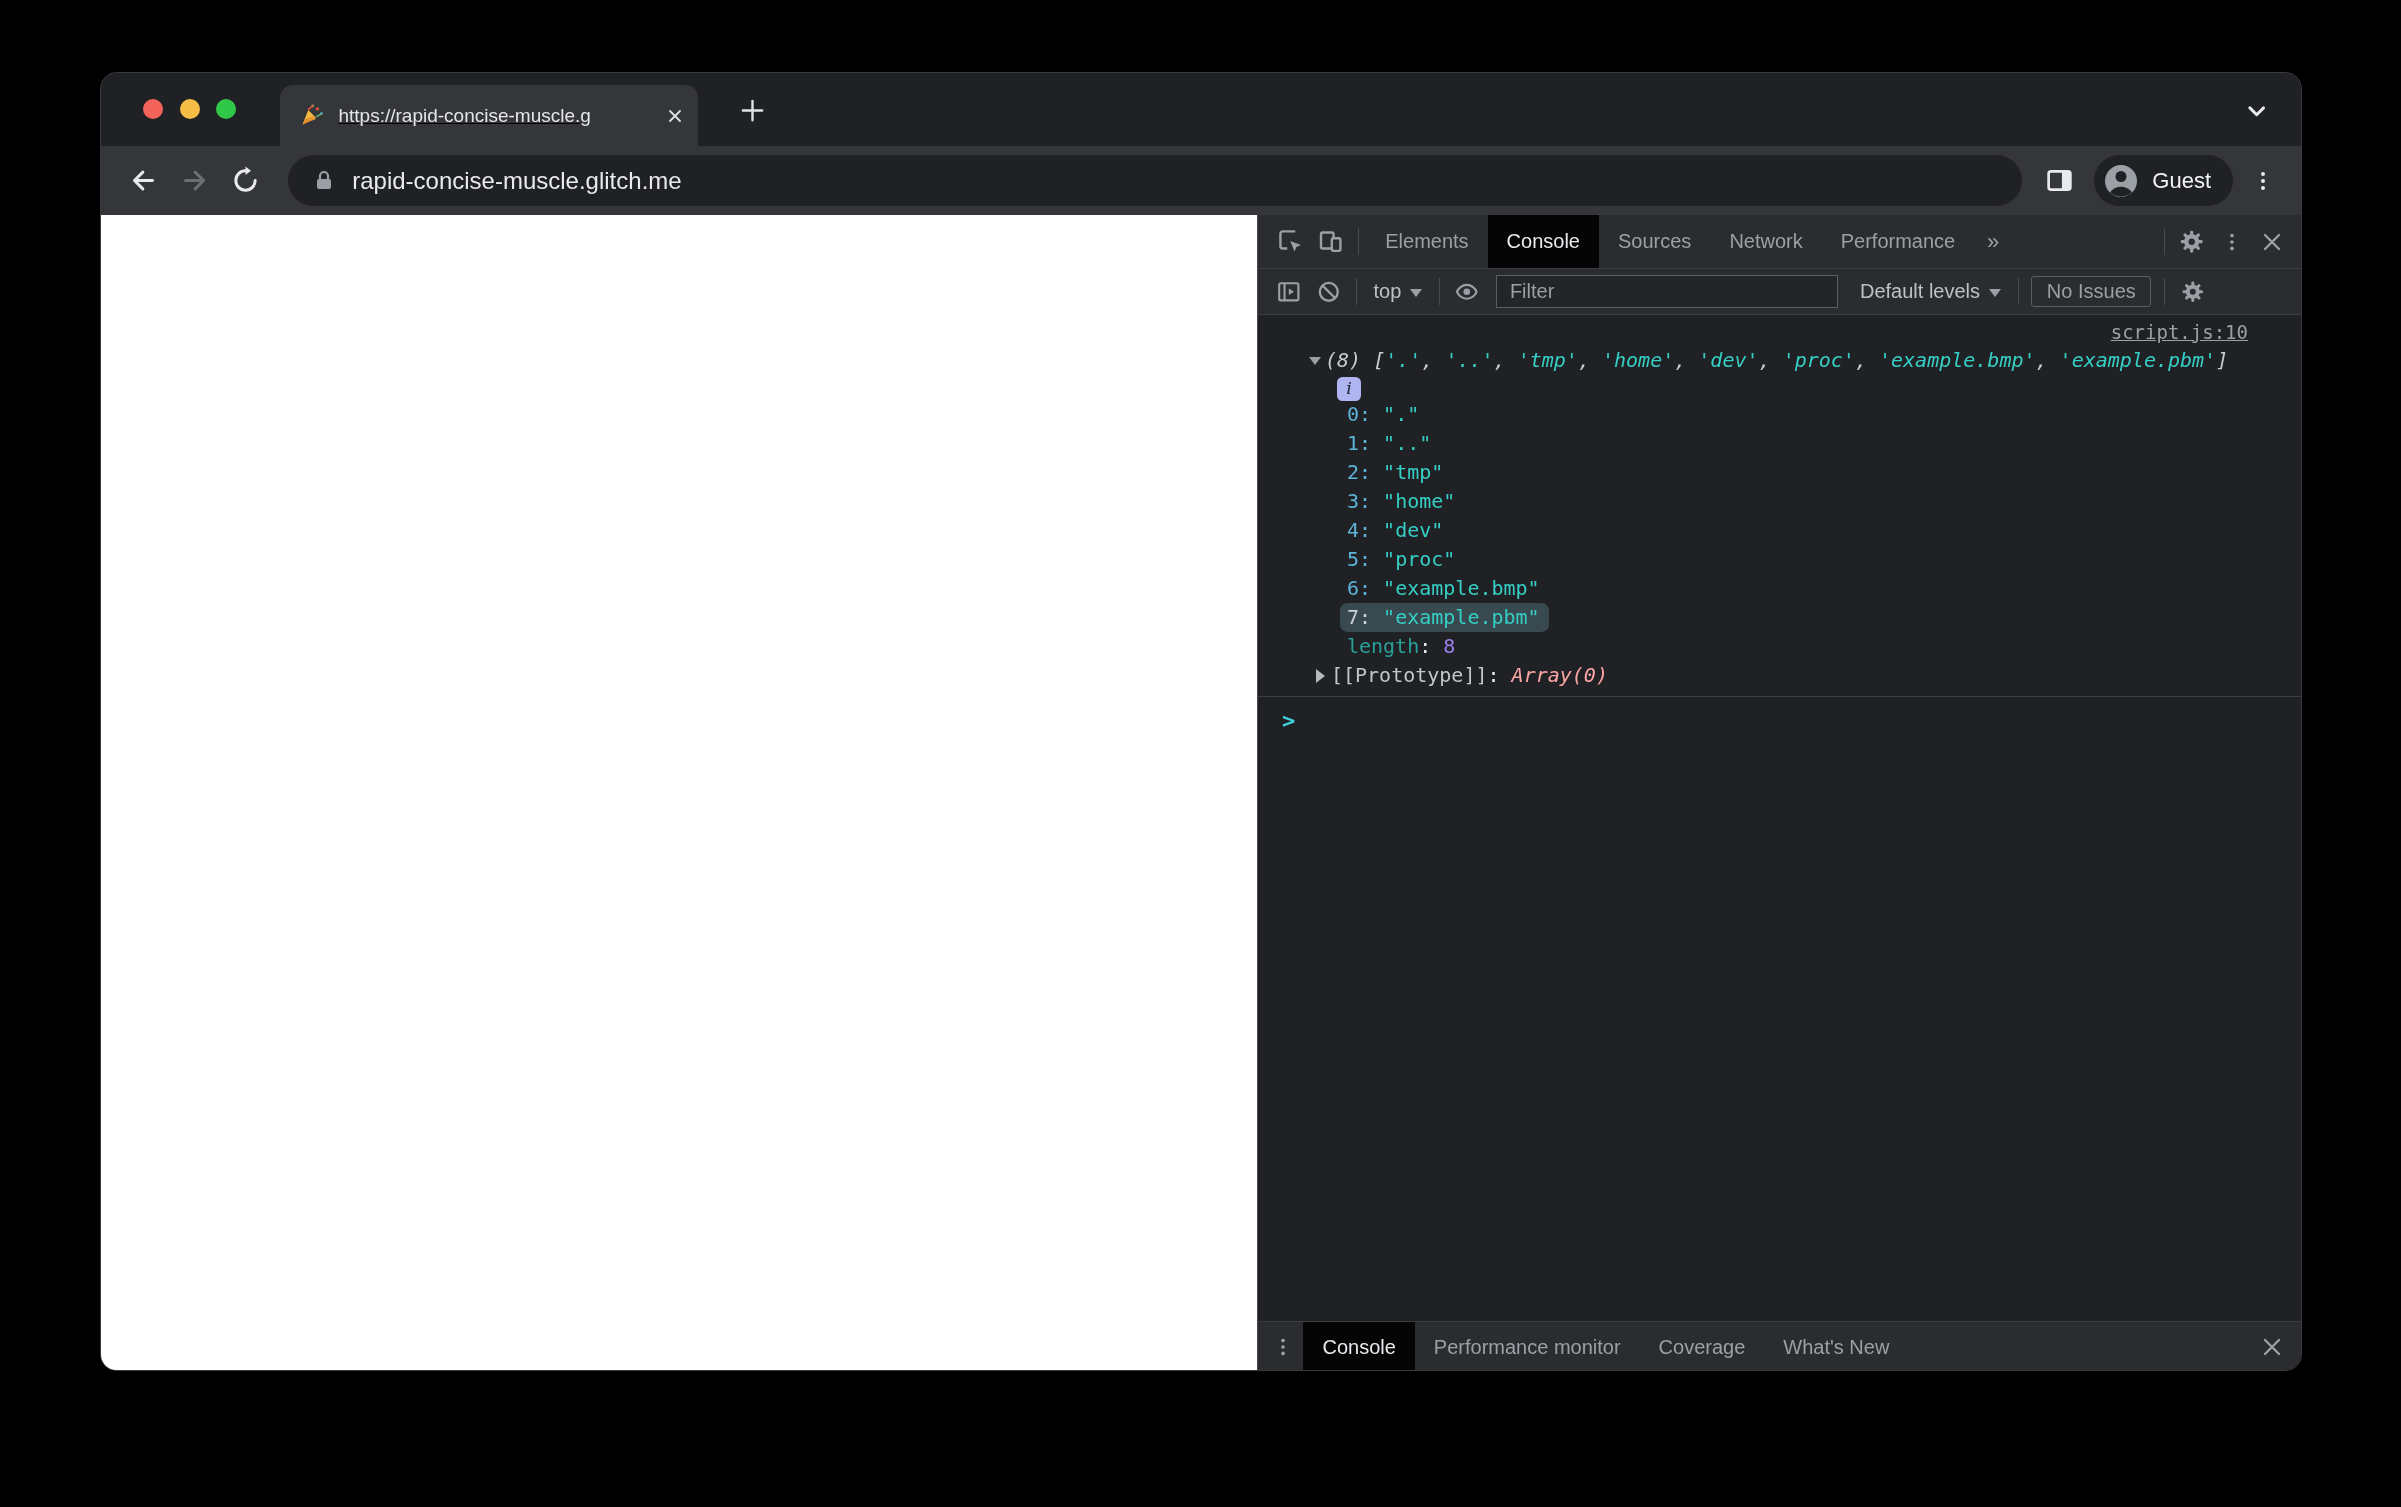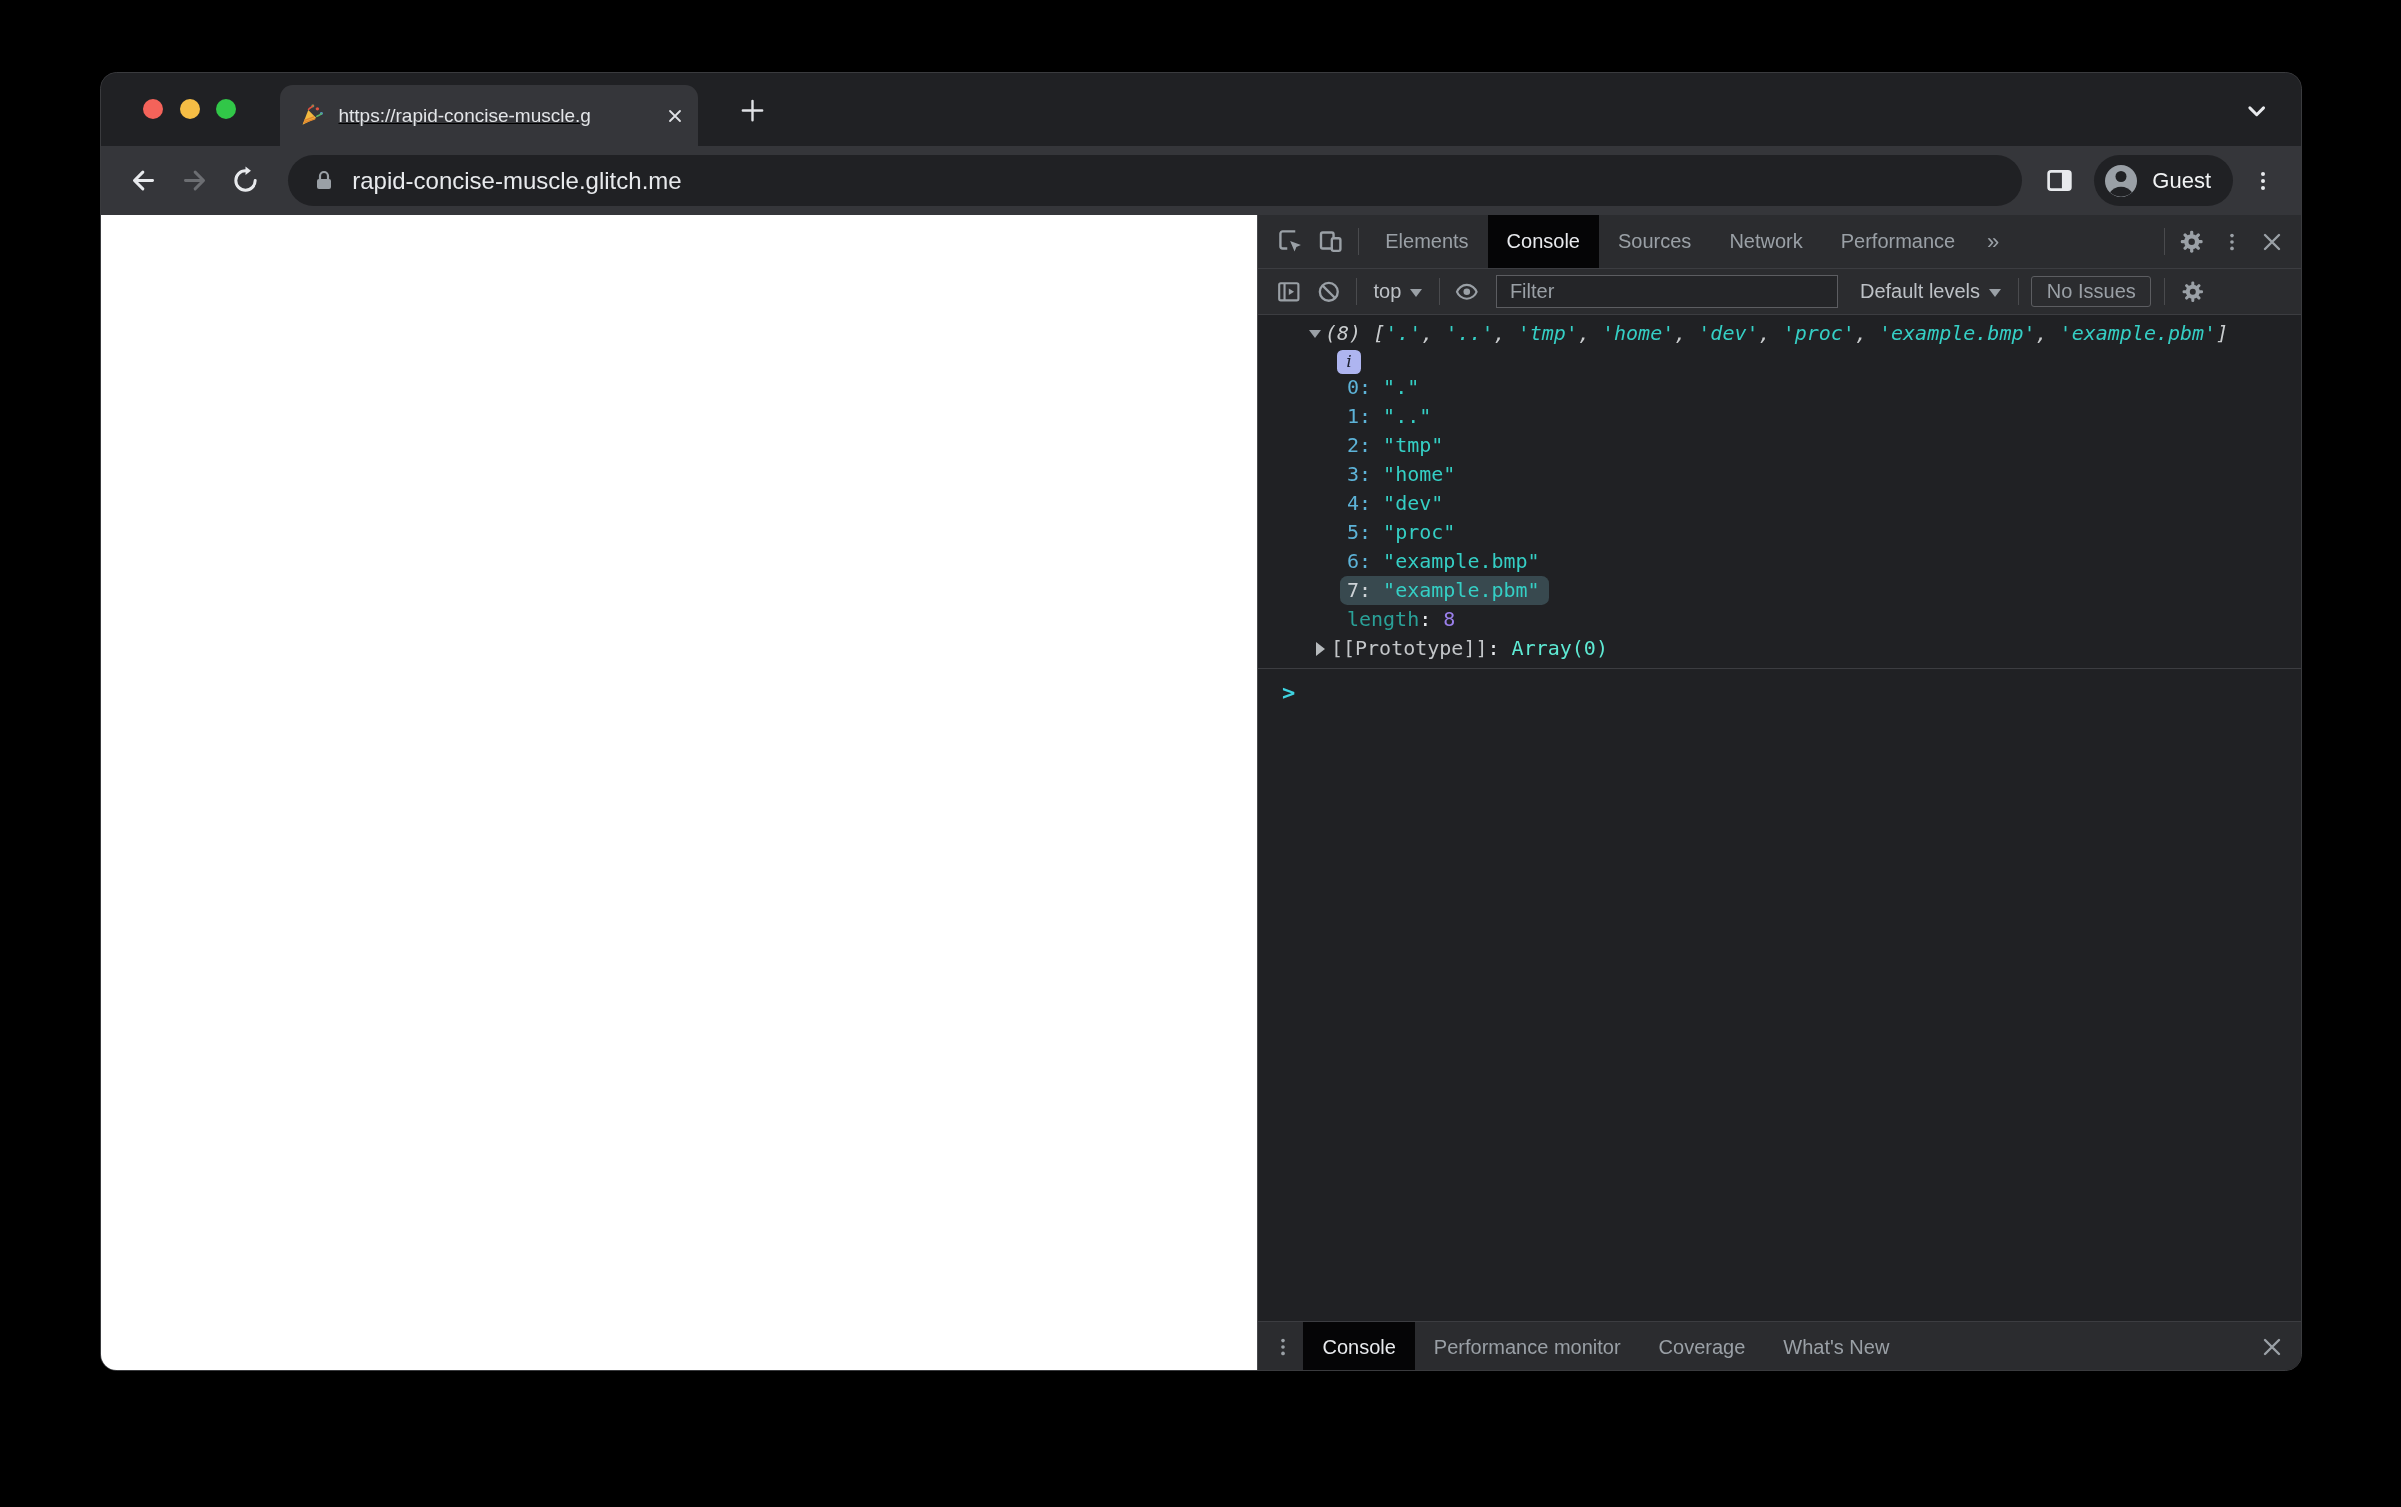--- a/index.html
+++ b/index.html
@@ -100,21 +100,21 @@
   .punct { color:var(--punct); }
   .cnt { color:var(--punct); }
   .hlwrap { display:inline-block; background:var(--hl); border-radius:7.3px;
             padding:0 9.1px 0 7.3px; margin-left:-7.3px; }
   .hlwrap .idx { color:#cdd2d6; }
   .lenrow { padding-left:89px; }
   .len { color:var(--dimteal); }
   .num { color:var(--num); }
   .protorow { position:relative; padding-left:73px; }
   .proto { color:#c3c6c9; }
-  .protoval { color:#5eead4; }
+  .protoval { color:#fca5a5;font-style:italic; }
   .promptrow { padding:7.3px 0 0 24px; line-height:33px; }
   .prompt { color:var(--prompt); font-weight:bold; font-size:22px; }
 
   
   .dt-drawer { height:51px; background:#2b2c2f; border-top:0.9px solid #3c3d41;
                display:flex; align-items:center; padding:0 9.1px 0 5.5px; flex:0 0 auto; }
   .drawer-tab { height:100%; display:flex; align-items:center; padding:0 19px; color:#9aa0a6;
                 white-space:nowrap; }
   .drawer-tab.active { background:#050506; color:#e8eaed; }
   svg { display:block; }
@@ -315,20 +315,23 @@
                 <rect x="10.6" y="2.4" width="2.8" height="19.2" rx="1.2" transform="rotate(135 12 12)"></rect>
                 <circle cx="12" cy="12" r="6.6"></circle>
                 </g>
               <circle cx="12" cy="12" r="2.8" fill="#2b2c2f"></circle>
               </svg>
           </div>
         </div>
 
         <div class="dt-console">
           <div class="msg">
+            <div class="srcrow">
+              <a class="srclink">script.js:10</a>
+            </div>
             <div class="c-row prevrow">
               <span class="tri-down"></span>
               <span><span class="cnt">(8) </span><span class="punct">[</span><span class="str">'.'</span><span class="punct">, </span><span class="str">'..'</span><span class="punct">, </span><span class="str">'tmp'</span><span class="punct">, </span><span class="str">'home'</span><span class="punct">, </span><span class="str">'dev'</span><span class="punct">, </span><span class="str">'proc'</span><span class="punct">, </span><span class="str">'example.bmp'</span><span class="punct">, </span><span class="str">'example.pbm'</span><span class="punct">]</span></span>
             </div>
             <div class="inforow">
               <span class="ibadge">i</span>
             </div>
             <div>
                 <div class="c-row itemrow"><span class="idx">0:</span><span class=""> </span><span class="str2">"."</span></div>
                 <div class="c-row itemrow"><span class="idx">1:</span><span class=""> </span><span class="str2">".."</span></div>

